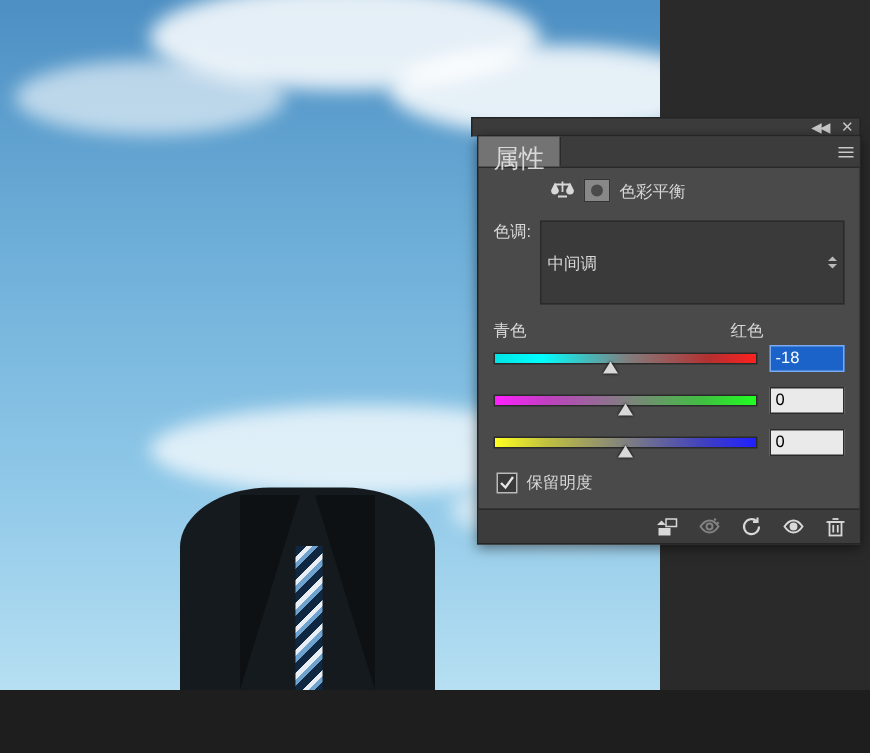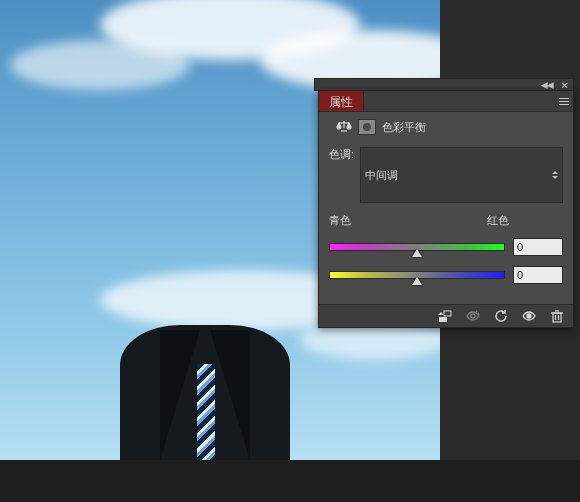--- a/index.html
+++ b/index.html
@@ -98,41 +98,42 @@
   }
   .panel-tabbar {
     background: #3c3c3c;
     display: flex;
     align-items: stretch;
     height: 20px;
     border-bottom: 1px solid #2a2a2a;
   }
   .panel-tab {
     padding: 3px 10px 0;
-    background: #7f1d1d;
+    background: #737373;
     border-right: 1px solid #2a2a2a;
-    font-size: 12px;
+    font-size: 17px;
   }
   .panel-menu {
     margin-left: auto;
     width: 18px;
     display: flex;
     align-items: center;
     justify-content: center;
     cursor: pointer;
   }
   .panel-menu span {
     width: 10px; height: 1px; background:#c9c9c9;
     box-shadow: 0 -3px 0 #c9c9c9, 0 3px 0 #c9c9c9;
   }
   .panel-title {
     display:flex;
     align-items:center;
     gap:6px;
     padding:7px 17px 8px;
+    margin-left:31px;
   }
   .title-icon {
     width:16px;height:16px;
     display:flex;align-items:center;justify-content:center;
   }
   .title-icon svg { width:16px; height:16px; }
   .mask-icon {
     width:16px;height:14px;
     background:#888;border:1px solid #333;
     position:relative;
@@ -309,40 +310,54 @@
             <span class="chev-dn"></span>
         </span>
       </div>
     </div>
 
     <div id="sliders">
         <div class="slider-block">
           <div class="slider-labels">
             <span>青色</span>
             <span>红色</span>
+          </div>
+          <div class="slider-row">
+            <div class="gradient-bar grad-cr">
+              <div class="thumb" style="left:44%"></div>
+            </div>
+            <input class="num-field focused" value="-18" style="">
           </div>
         </div>
         <div class="slider-block">
           <div class="slider-row">
             <div class="gradient-bar grad-mg">
               <div class="thumb" style="left:50%"></div>
             </div>
             <input class="num-field" value="0" style="">
           </div>
         </div>
         <div class="slider-block">
           <div class="slider-row">
             <div class="gradient-bar grad-yb">
               <div class="thumb" style="left:50%"></div>
             </div>
             <input class="num-field" value="0" style="">
           </div>
         </div>
       </div>
 
+    <div class="checkbox-row">
+      <span class="checkbox">
+        <svg viewBox="0 0 10 10">
+            <polyline points="1,5 4,8 9,1" stroke="#e5e5e5" stroke-width="1.6" fill="none"></polyline>
+          </svg>
+      </span>
+      <span>保留明度</span>
+    </div>
   </div>
 
   <div class="panel-footer">
     <div class="ft-btn">
       <svg viewBox="0 0 14 14">
           <g fill="#d8d8d8">
             <rect x="1" y="8" width="8" height="5"></rect>
             <rect x="6" y="2" width="7" height="5" fill="none" stroke="#d8d8d8"></rect>
             <polygon points="3,3 6,6 0,6"></polygon>
           </g>

